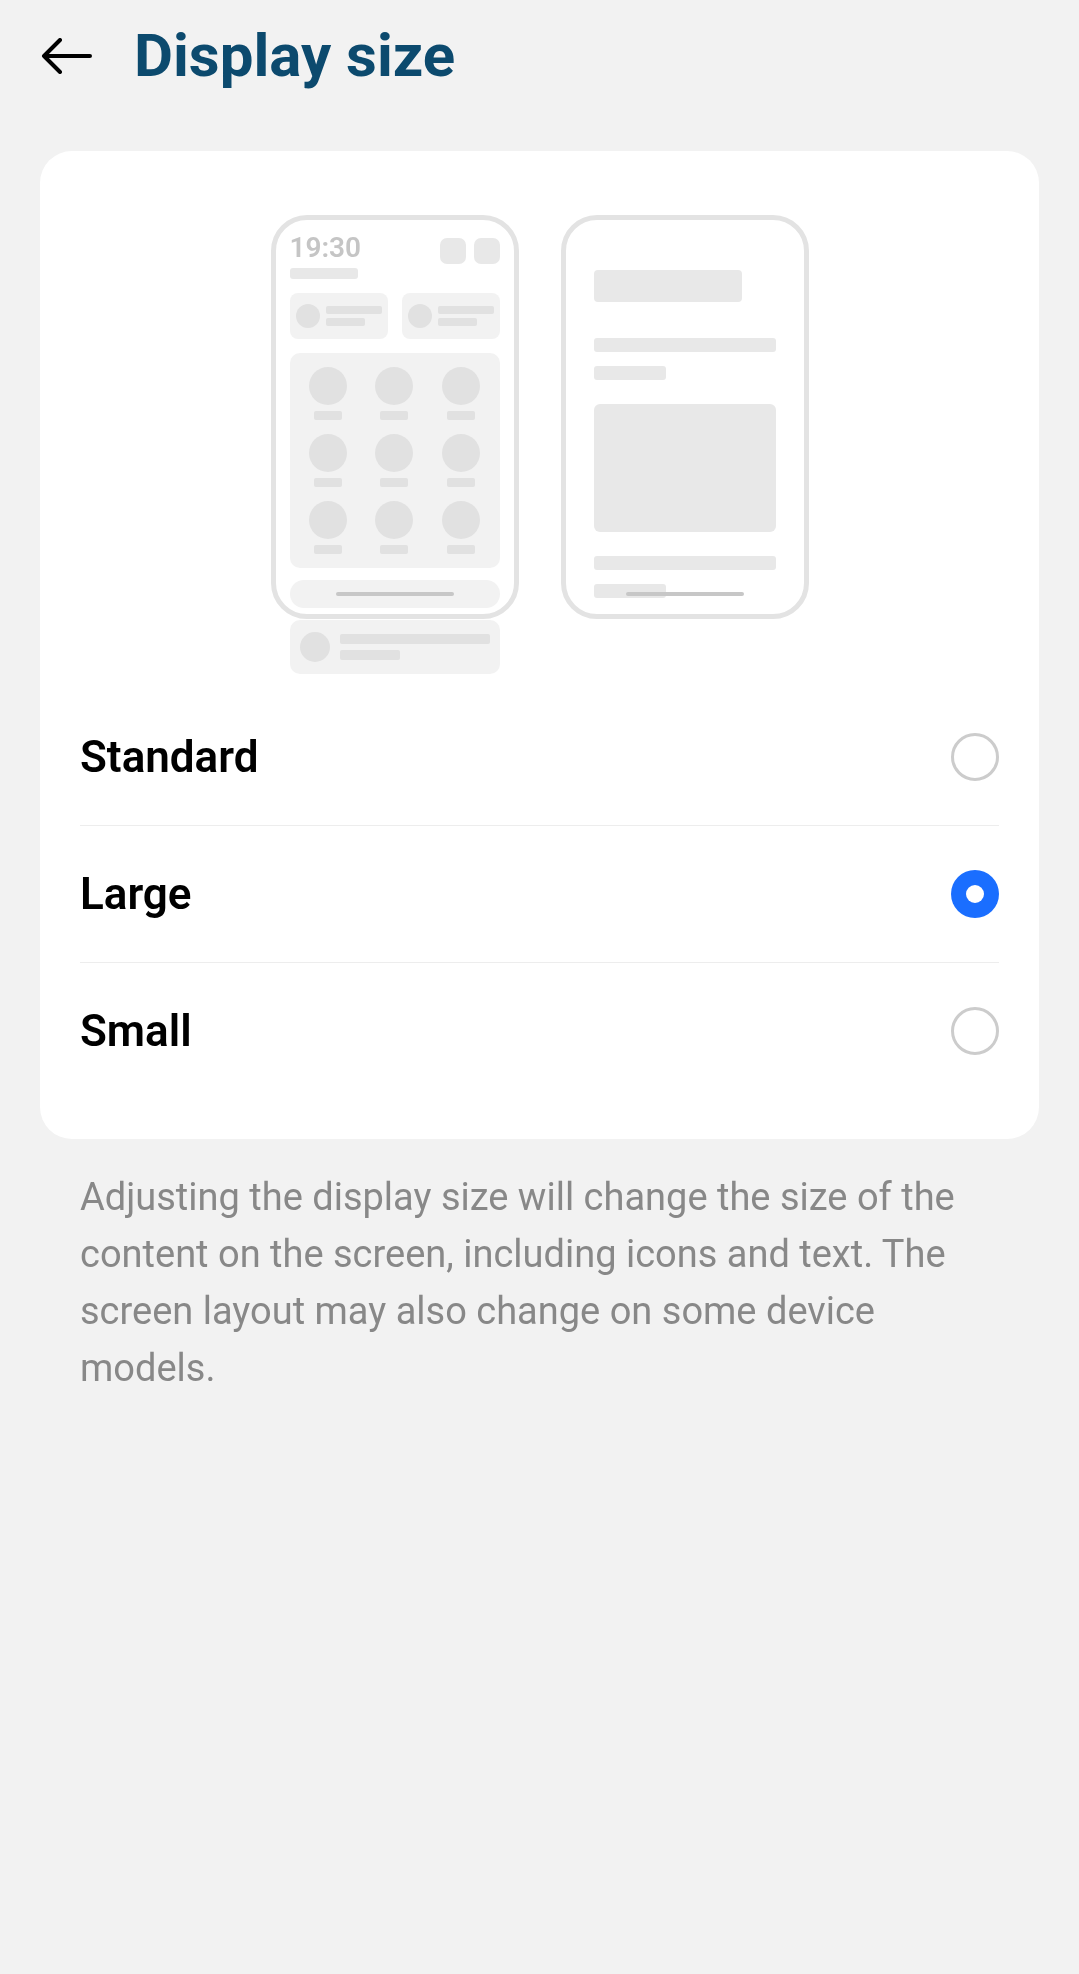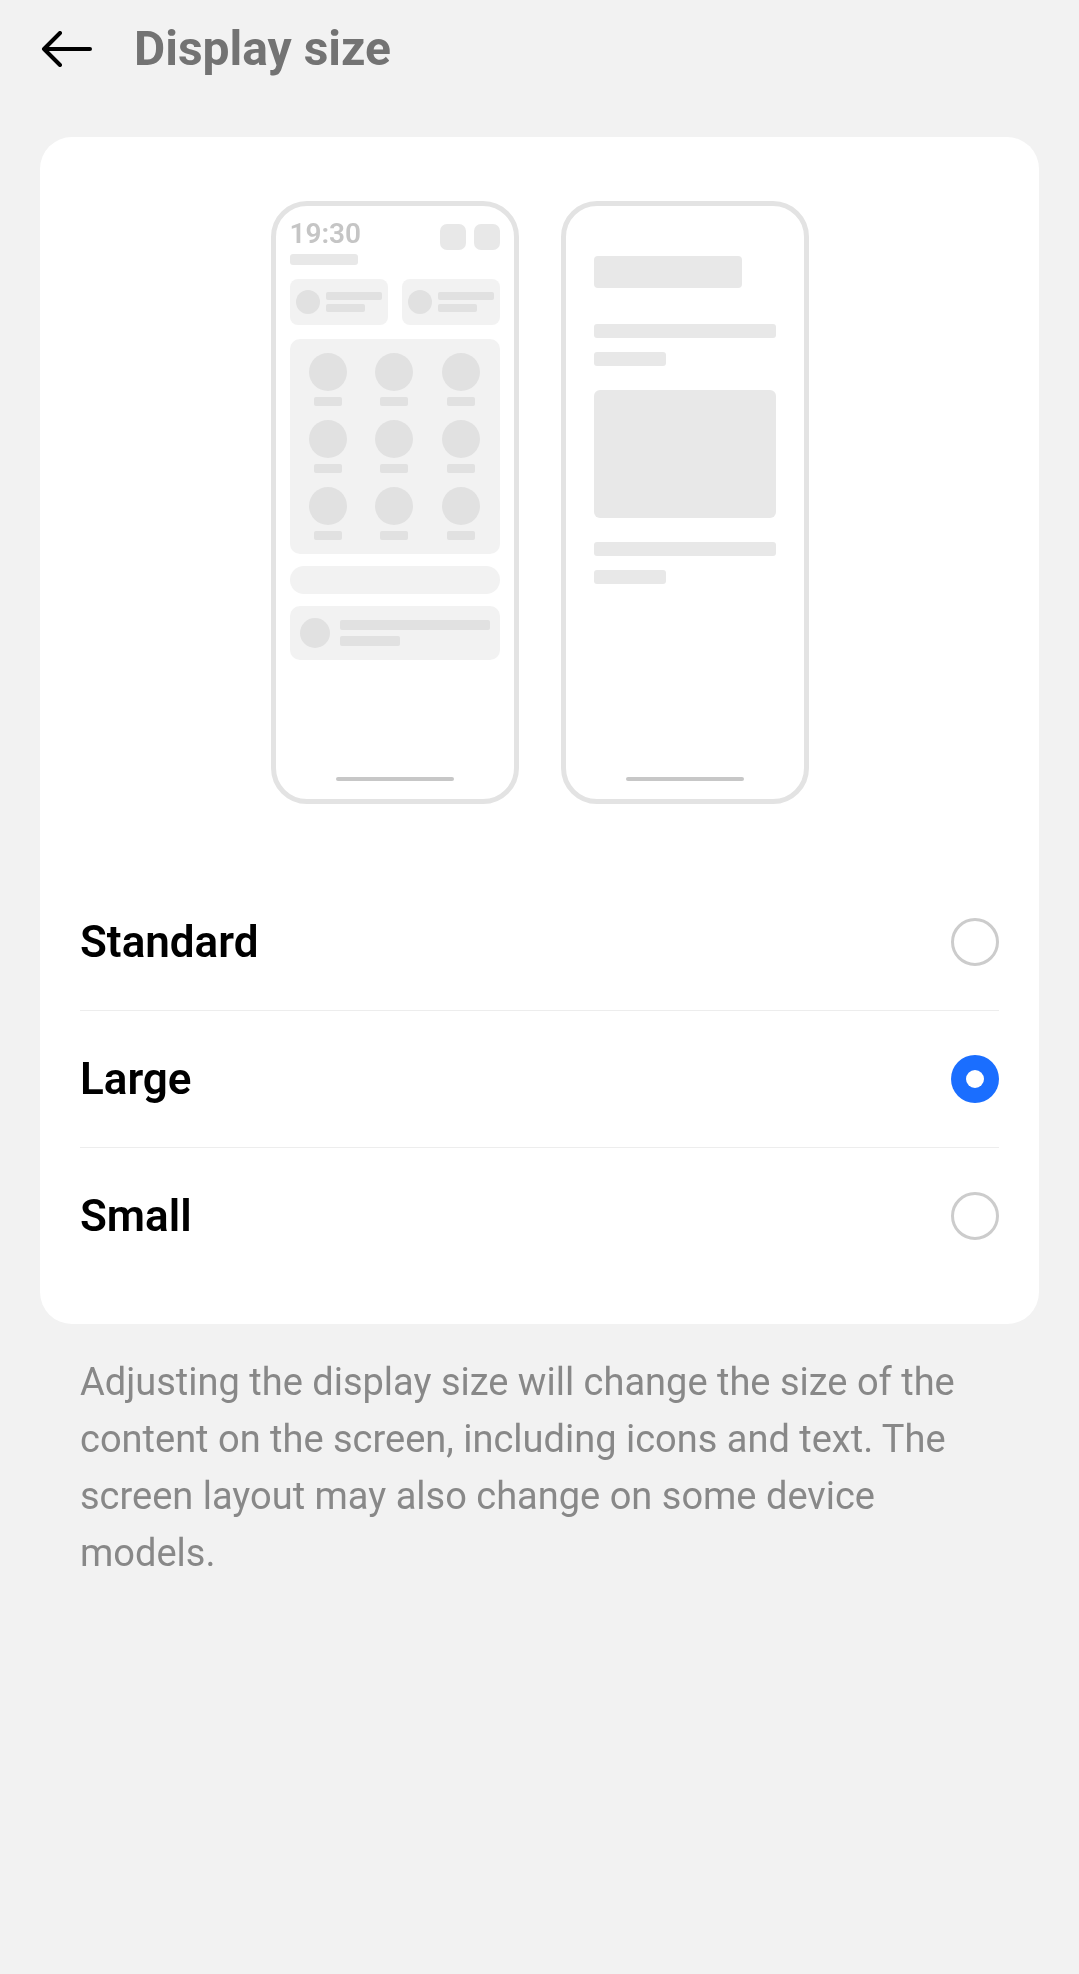--- a/index.html
+++ b/index.html
@@ -25,39 +25,39 @@
       height: 52px;
       display: flex;
       align-items: center;
       justify-content: center;
     }
     .back-arrow svg {
       width: 52px;
       height: 36px;
     }
     .page-title {
-      font-size: 48px;
+      font-size: 60px;
       font-weight: 700;
-      color: #737373;
+      color: #0c4a6e;
     }
     .card {
       background: #fff;
       border-radius: 32px;
       margin: 40px 40px 0 40px;
       padding: 64px 0 40px 0;
     }
     .preview-area {
       display: flex;
       justify-content: center;
       gap: 42px;
       margin-bottom: 70px;
     }
     .phone-frame {
       width: 248px;
-      height: 603px;
+      height: 404px;
       border: 5px solid #e3e3e3;
       border-radius: 36px;
       position: relative;
       padding: 14px 14px 0 14px;
     }
     .home-indicator {
       position: absolute;
       bottom: 18px;
       left: 50%;
       transform: translateX(-50%);

